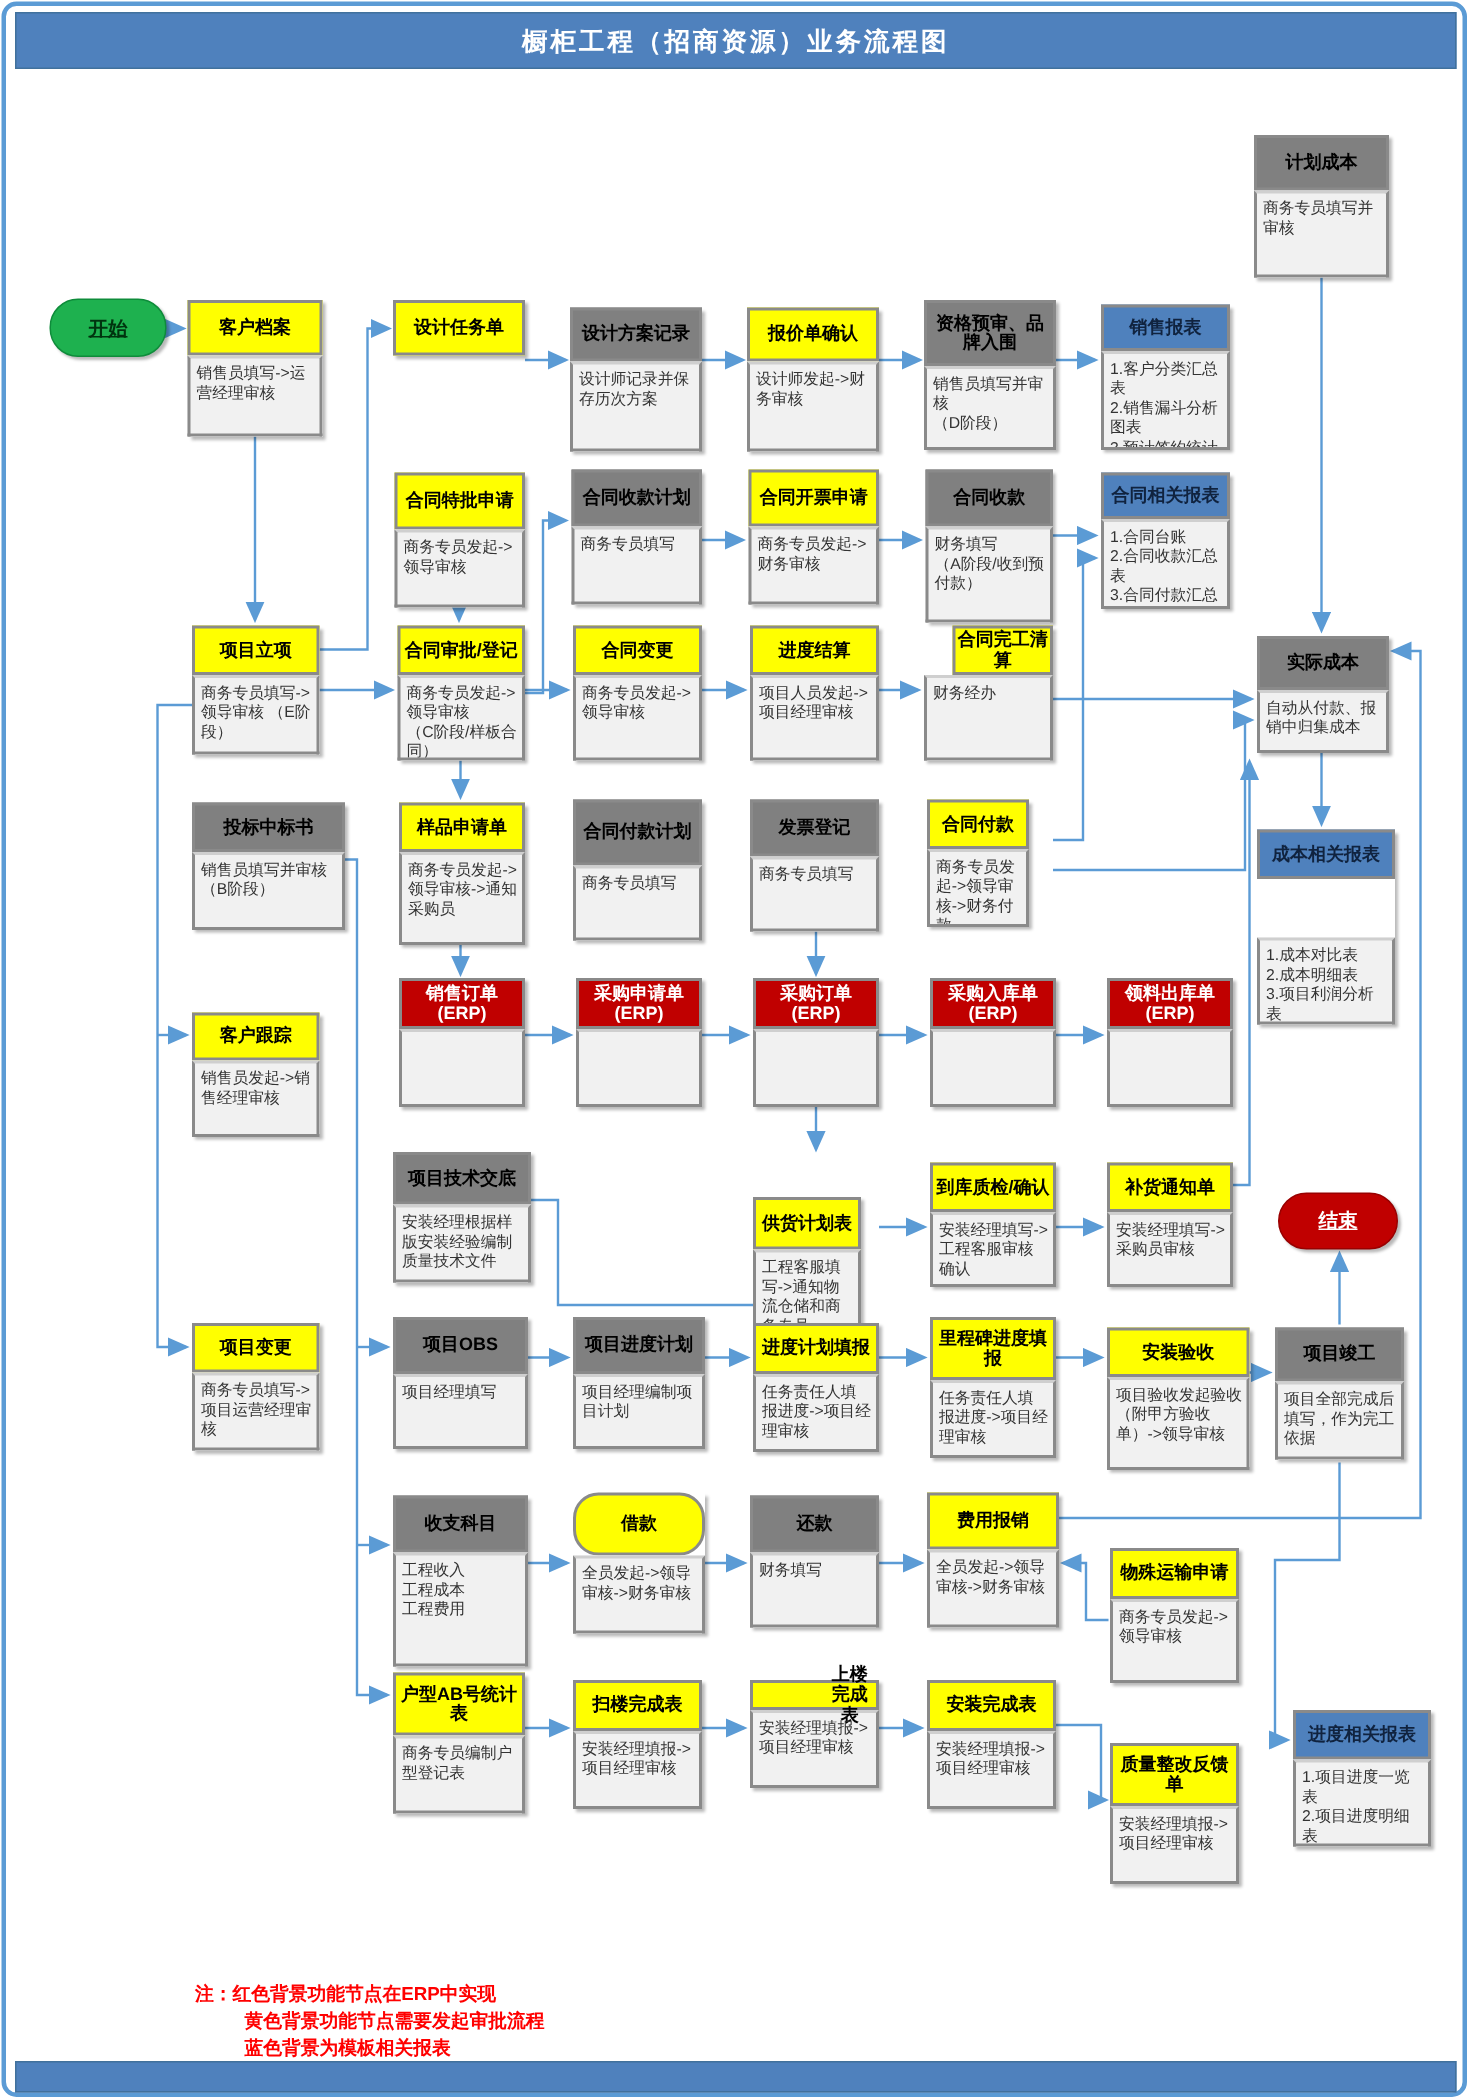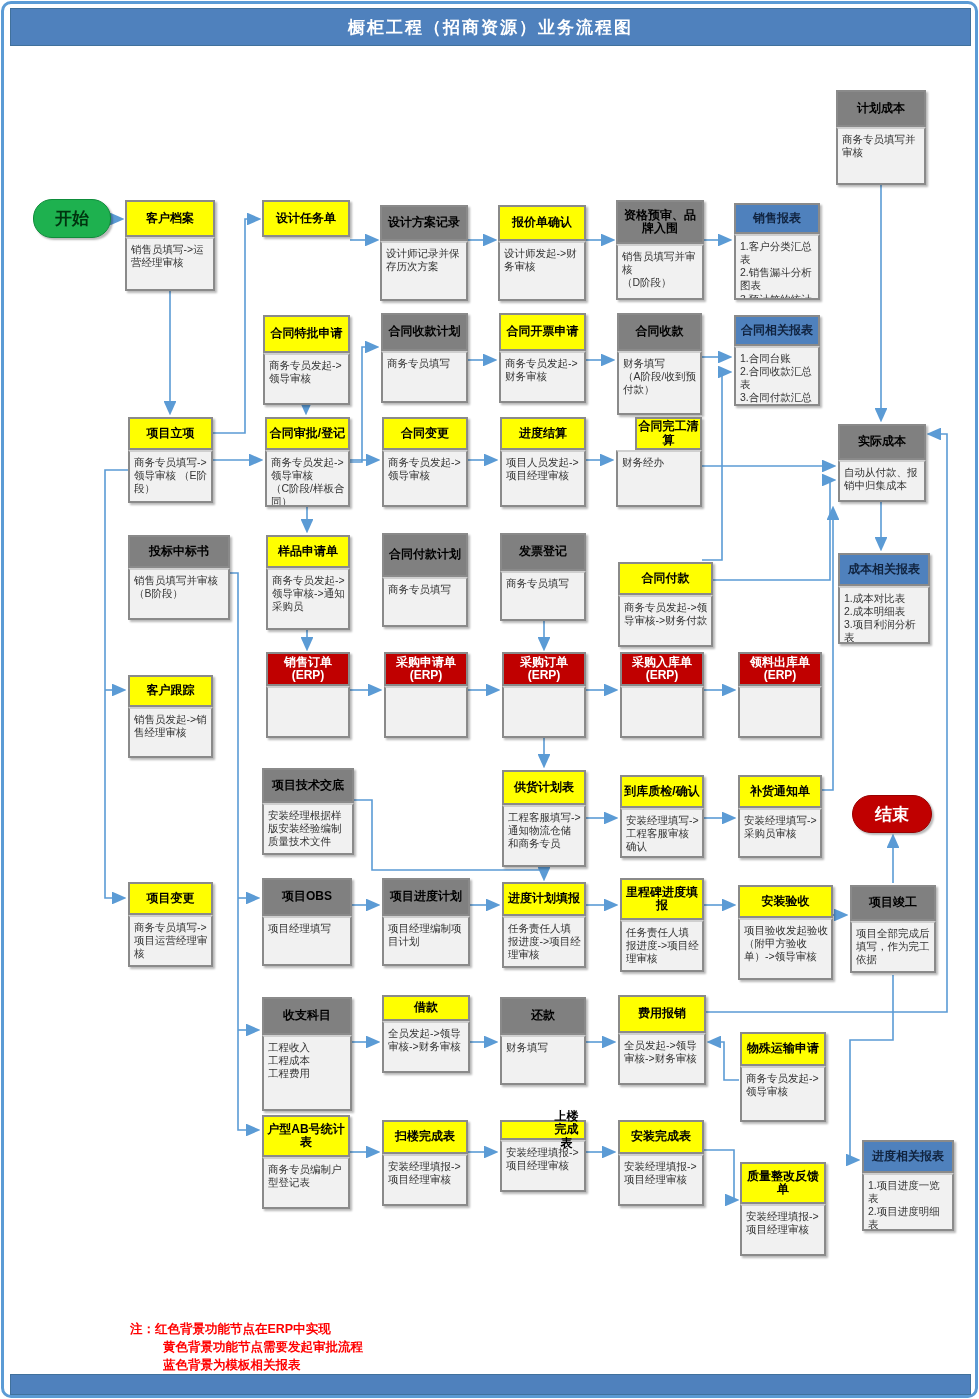--- a/index.html
+++ b/index.html
@@ -13,21 +13,21 @@
   #edges polyline{fill:none;stroke:var(--connector,#5b9bd5);stroke-width:1.6px;}
   .node{position:absolute;box-sizing:border-box;box-shadow:2px 2px 2px rgba(0,0,0,.28);font-family:inherit;}
   .node .hd{box-sizing:border-box;display:flex;align-items:center;justify-content:center;text-align:center;
     font-weight:bold;font-size:12px;line-height:1.12;border:2px solid #8a8a8a;white-space:pre-line;padding:0 1px;}
   .node .bd{box-sizing:border-box;background:#f1f1f1;border:2px solid #8a8a8a;border-top:2px solid #cfcfcf;
     font-size:10.5px;line-height:1.25;color:#333;padding:4px 3px 2px 4px;white-space:pre-line;overflow:hidden;text-align:left;}
   .yellow .hd{background:var(--yellow,#ffff00);color:#000;}
   .gray .hd{background:var(--gray,#808080);color:#000;}
   .blue .hd{background:var(--blue,#4f81bd);color:#10233f;}
   .red .hd{background:var(--red,#c00000);color:#fff;}
-  .pill{display:flex;align-items:center;justify-content:center;font-weight:bold;font-size:17px;border-radius:19px;}
+  .pill{display:flex;align-items:center;justify-content:center;font-weight:bold;font-size:13px;border-radius:19px;text-decoration:underline;}
   .start{background:var(--green,#1eb14f);color:#00340f;border:1px solid #0e8c3a;}
   .end{background:var(--red,#c00000);color:#fff;border:1px solid #900;}
   #legend{position:absolute;left:130px;top:1320px;color:var(--notered,#ff0000);font-size:12.5px;font-weight:bold;line-height:1.45;}
   #legend .ln{white-space:pre;}
   #legend .ln + .ln{padding-left:33px;}
 </style>
 </head>
 <body>
 
 <div id="canvas">
@@ -189,27 +189,27 @@
         <div class="bd" style="height: 62px;">商务专员发起-&gt;领导审核-&gt;通知采购员</div>
       </div>
       <div class="node gray" style="left: 382px; top: 533px; width: 86px;">
         <div class="hd" style="height: 44px;">合同付款计划</div>
         <div class="bd" style="height: 50px;">商务专员填写</div>
       </div>
       <div class="node gray" style="left: 500px; top: 533px; width: 86px;">
         <div class="hd" style="height: 38px;">发票登记</div>
         <div class="bd" style="height: 50px;">商务专员填写</div>
       </div>
-      <div class="node yellow" style="left: 618px; top: 562px; width: 95px;">
+      <div class="node yellow" style="left: 618px; top: 533px; width: 68px;">
         <div class="hd" style="height: 33px;">合同付款</div>
         <div class="bd" style="height: 52px;">商务专员发起-&gt;领导审核-&gt;财务付款</div>
       </div>
       <div class="node blue" style="left: 838px; top: 553px; width: 92px;">
         <div class="hd" style="height: 33px;">成本相关报表</div>
-        <div class="bd" style="height: 58px;">1.成本对比表
+        <div class="bd" style="height: 58px; margin-top: 39px;">1.成本对比表
 2.成本明细表
 3.项目利润分析表</div>
       </div>
       <div class="node red" style="left: 266px; top: 652px; width: 84px;">
         <div class="hd" style="height: 34px;">销售订单
 (ERP)</div>
         <div class="bd" style="height: 52px;"></div>
       </div>
       <div class="node red" style="left: 384px; top: 652px; width: 84px;">
         <div class="hd" style="height: 34px;">采购申请单
@@ -232,21 +232,21 @@
         <div class="bd" style="height: 52px;"></div>
       </div>
       <div class="node yellow" style="left: 128px; top: 675px; width: 85px;">
         <div class="hd" style="height: 32px;">客户跟踪</div>
         <div class="bd" style="height: 51px;">销售员发起-&gt;销售经理审核</div>
       </div>
       <div class="node gray" style="left: 262px; top: 768px; width: 92px;">
         <div class="hd" style="height: 35px;">项目技术交底</div>
         <div class="bd" style="height: 52px;">安装经理根据样版安装经验编制质量技术文件</div>
       </div>
-      <div class="node yellow" style="left: 502px; top: 770px; width: 84px;">
+      <div class="node yellow" style="left: 502px; top: 798px; width: 72px;">
         <div class="hd" style="height: 35px;">供货计划表</div>
         <div class="bd" style="height: 62px;">工程客服填写-&gt;通知物流仓储和商务专员</div>
       </div>
       <div class="node yellow" style="left: 620px; top: 775px; width: 84px;">
         <div class="hd" style="height: 33px;">到库质检/确认</div>
         <div class="bd" style="height: 50px;">安装经理填写-&gt;工程客服审核确认</div>
       </div>
       <div class="node yellow" style="left: 738px; top: 775px; width: 84px;">
         <div class="hd" style="height: 33px;">补货通知单</div>
         <div class="bd" style="height: 50px;">安装经理填写-&gt;采购员审核</div>
@@ -280,21 +280,21 @@
         <div class="hd" style="height: 36px;">项目竣工</div>
         <div class="bd" style="height: 52px;">项目全部完成后填写，作为完工依据</div>
       </div>
       <div class="node gray" style="left: 262px; top: 997px; width: 90px;">
         <div class="hd" style="height: 38px;">收支科目</div>
         <div class="bd" style="height: 76px;">工程收入
 工程成本
 工程费用</div>
       </div>
       <div class="node yellow" style="left: 382px; top: 995px; width: 88px;">
-        <div class="hd" style="height: 26px;">借款</div>
+        <div class="hd" style="height: 42px; border-radius: 17px;">借款</div>
         <div class="bd" style="height: 52px;">全员发起-&gt;领导审核-&gt;财务审核</div>
       </div>
       <div class="node gray" style="left: 500px; top: 997px; width: 86px;">
         <div class="hd" style="height: 38px;">还款</div>
         <div class="bd" style="height: 50px;">财务填写</div>
       </div>
       <div class="node yellow" style="left: 618px; top: 995px; width: 88px;">
         <div class="hd" style="height: 38px;">费用报销</div>
         <div class="bd" style="height: 52px;">全员发起-&gt;领导审核-&gt;财务审核</div>
       </div>

